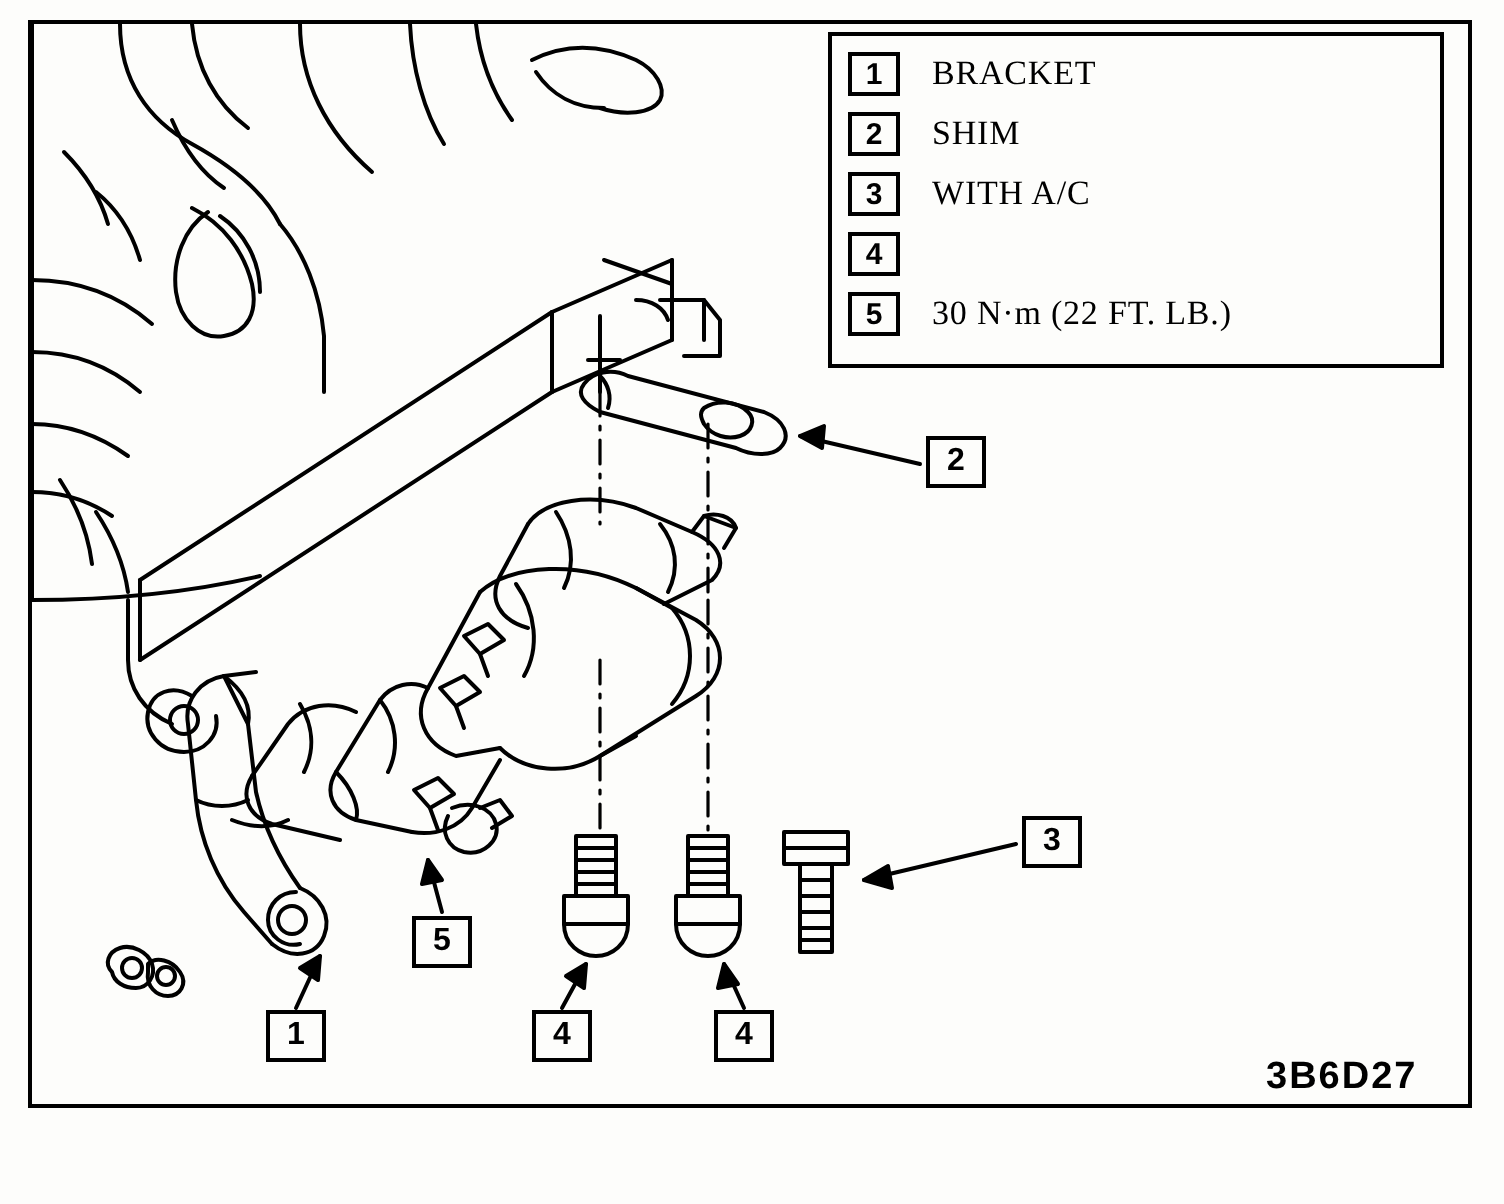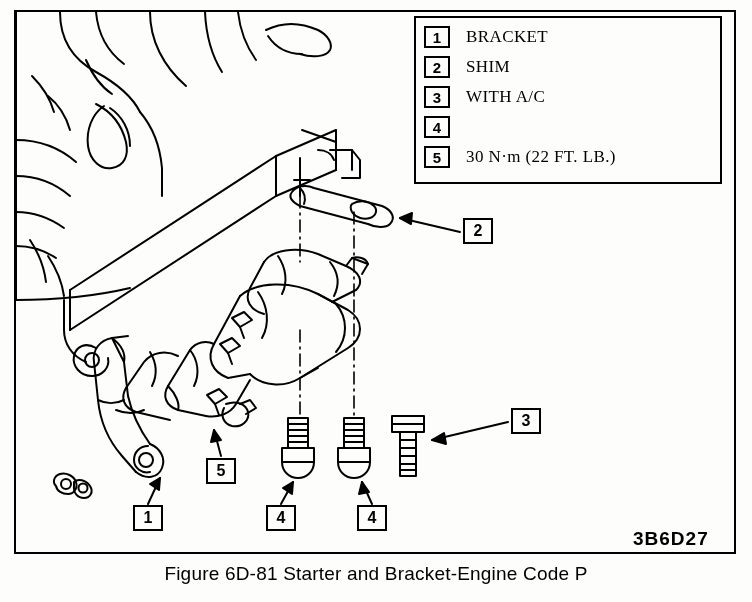--- a/index.html
+++ b/index.html
@@ -319,15 +319,14 @@
   </div>
 
   <div class="callout" id="callout-2">2</div>
   <div class="callout" id="callout-3">3</div>
   <div class="callout" id="callout-5">5</div>
   <div class="callout" id="callout-1">1</div>
   <div class="callout" id="callout-4a">4</div>
   <div class="callout" id="callout-4b">4</div>
 
   <div class="drawing-code">3B6D27</div>
-  <div class="caption">Figure 6D-81 Starter and Bracket-Engine Code P</div>
 
 </div>
 
 </body></html>

